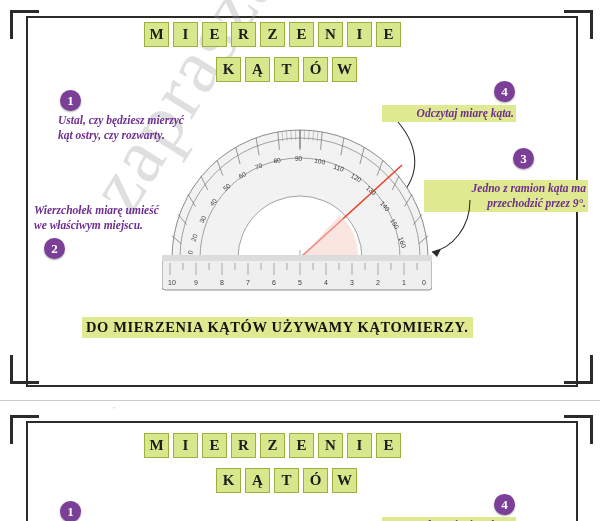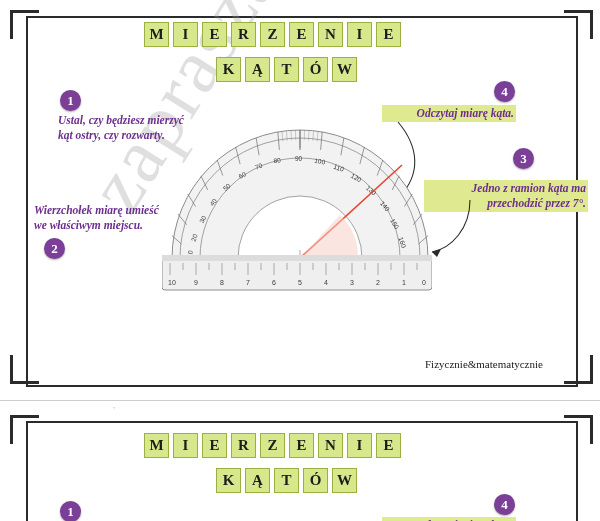--- a/index.html
+++ b/index.html
@@ -187,21 +187,21 @@
   <div class="numcircle" style="left:60px; top:90px;">1</div>
   <div class="note" style="left:58px; top:113px; width:190px;">Ustal, czy będziesz mierzyć
 kąt ostry, czy rozwarty.</div>
 
   <div class="note" style="left:34px; top:203px; width:180px;">Wierzchołek miarę umieść
 we właściwym miejscu.</div>
   <div class="numcircle" style="left:44px; top:238px;">2</div>
 
   <div class="numcircle" style="left:513px; top:148px;">3</div>
   <div class="note hl" style="left:424px; top:180px; width:160px;">Jedno z ramion kąta ma
-przechodzić przez 7°.</div>
+przechodzić przez 9°.</div>
 
   <div class="numcircle" style="left:494px; top:81px;">4</div>
   <div class="note hl" style="left:382px; top:105px; width:130px;">Odczytaj miarę kąta.</div>
 
   <svg style="position:absolute; left:0; top:0; width:600px; height:399px; pointer-events:none;">
     <path d="M 398 122 C 420 148, 420 175, 400 196" stroke="#2b2b2b" stroke-width="1.1" fill="none"></path>
     <path d="M 400 196 l -5 -7 l 9 1 z" fill="#2b2b2b"></path>
     <path d="M 470 200 C 470 228, 452 248, 432 252" stroke="#2b2b2b" stroke-width="1.1" fill="none"></path>
     <path d="M 432 252 l 9 -3 l -4 8 z" fill="#2b2b2b"></path>
     <path d="M 196 228 C 235 236, 270 246, 296 252" stroke="#2b2b2b" stroke-width="1.1" fill="none"></path>
@@ -328,22 +328,22 @@
         <text x="138" y="30">5</text>
         <text x="164" y="30">4</text>
         <text x="190" y="30">3</text>
         <text x="216" y="30">2</text>
         <text x="242" y="30">1</text>
         <text x="262" y="30">0</text>
       </g>
     </svg>
   </div>
 
-
-  <div class="credit" style="left:425px; top:358px;">Fizycznie&amp;matematycznie</div>
+  <div class="bottom-banner" style="left:82px; top:317px;">DO MIERZENIA KĄTÓW UŻYWAMY KĄTOMIERZY.</div>
+
 </div>
 
 <div class="page-sep"></div>
 
 <div class="page page-bottom">
   <div class="crop tl" style="left:10px; top:8px;"></div>
   <div class="crop tr" style="left:564px; top:8px;"></div>
   <div class="frame" style="left:26px; top:14px; width:548px; height:200px;"></div>
 
   <div class="watermark" style="left:60px; top:-30px; font-size:70px;">zapraszam do zakupu</div>

